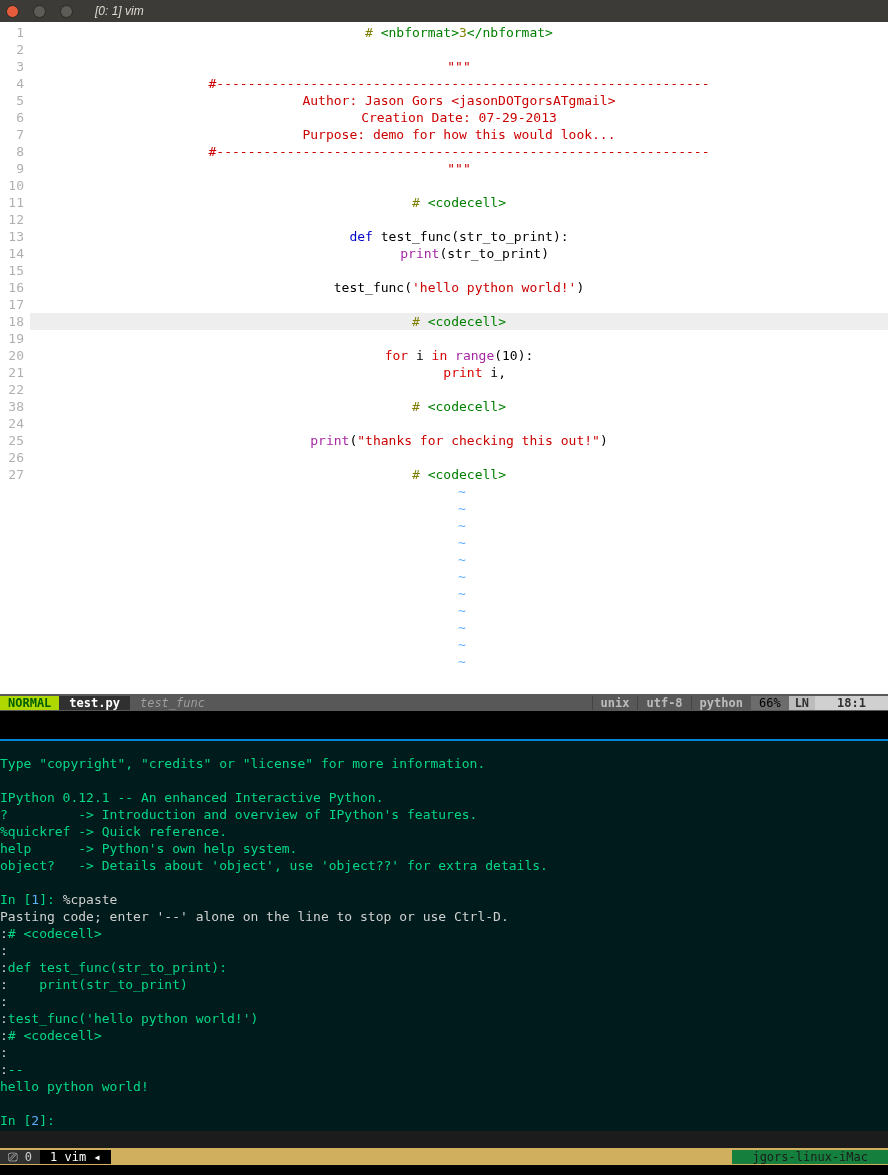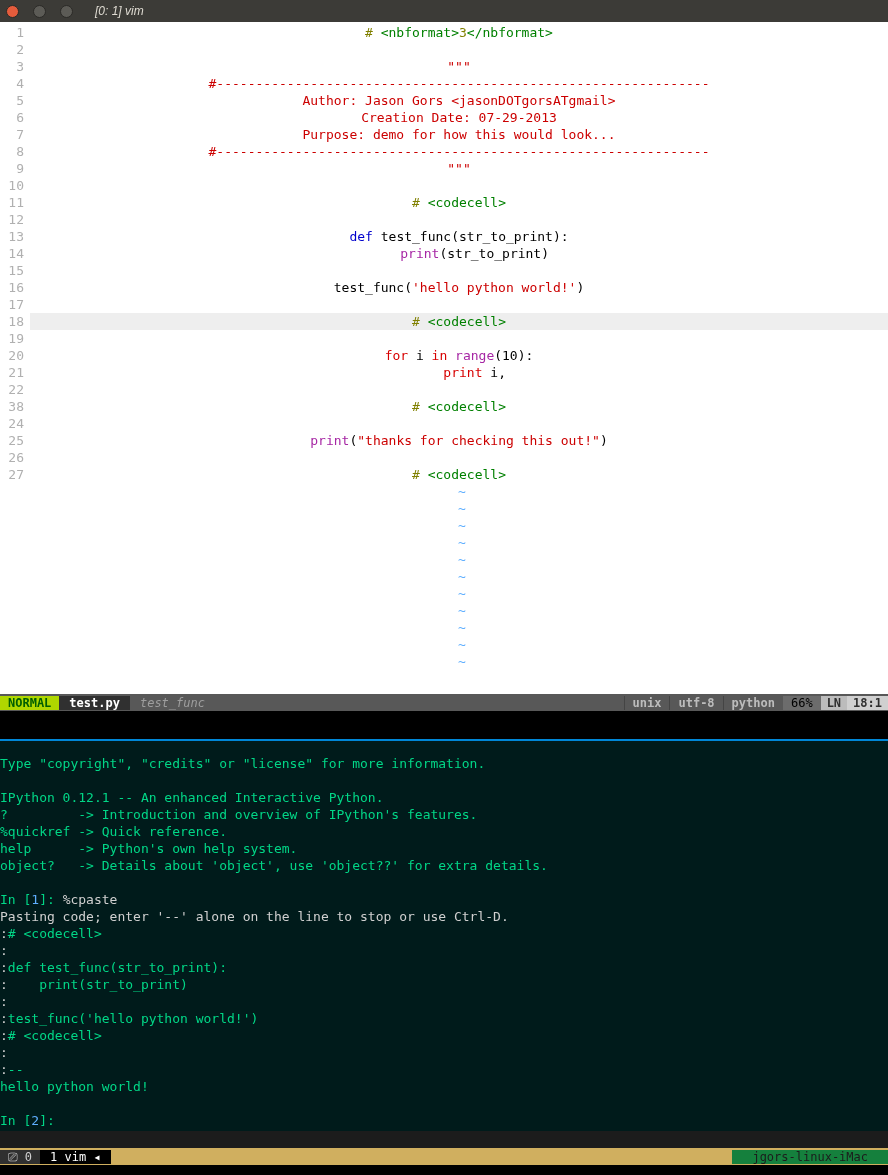--- a/index.html
+++ b/index.html
@@ -71,21 +71,21 @@
   align-items: center;
   font-size: 12px;
 }
 .sl-mode { background: #afd700; color: #005f00; padding: 0 8px; font-weight: bold; }
 .sl-file { background: #303030; color: #fff; padding: 0 10px; font-weight: bold; }
 .sl-func { padding: 0 10px; color: #9e9e9e; font-style: italic; }
 .sl-right { margin-left: auto; display: flex; align-items: center; }
 .sl-seg { padding: 0 8px; border-left: 1px solid #444; color:#bcbcbc;font-weight:bold; }
 .sl-pct { background: #6c6c6c; color:#000000; padding: 0 8px; }
 .sl-ln { background: #bcbcbc; color: #303030; padding: 0 6px; font-weight: bold; }
-.sl-pos { background: #d0d0d0; color: #303030; padding: 0 6px; font-weight: bold; }
+.sl-pos { background: #d0d0d0; color: #303030; padding: 0 22px; font-weight: bold; }
 
 .gap { background: #000; height: 28px; }
 .hsep { height: 2px; background: #0087d7; }
 
 .terminal {
   background: #001b1b;
   color: #33cc66;
   height: 390px;
   line-height: 17px;
   white-space: pre;

